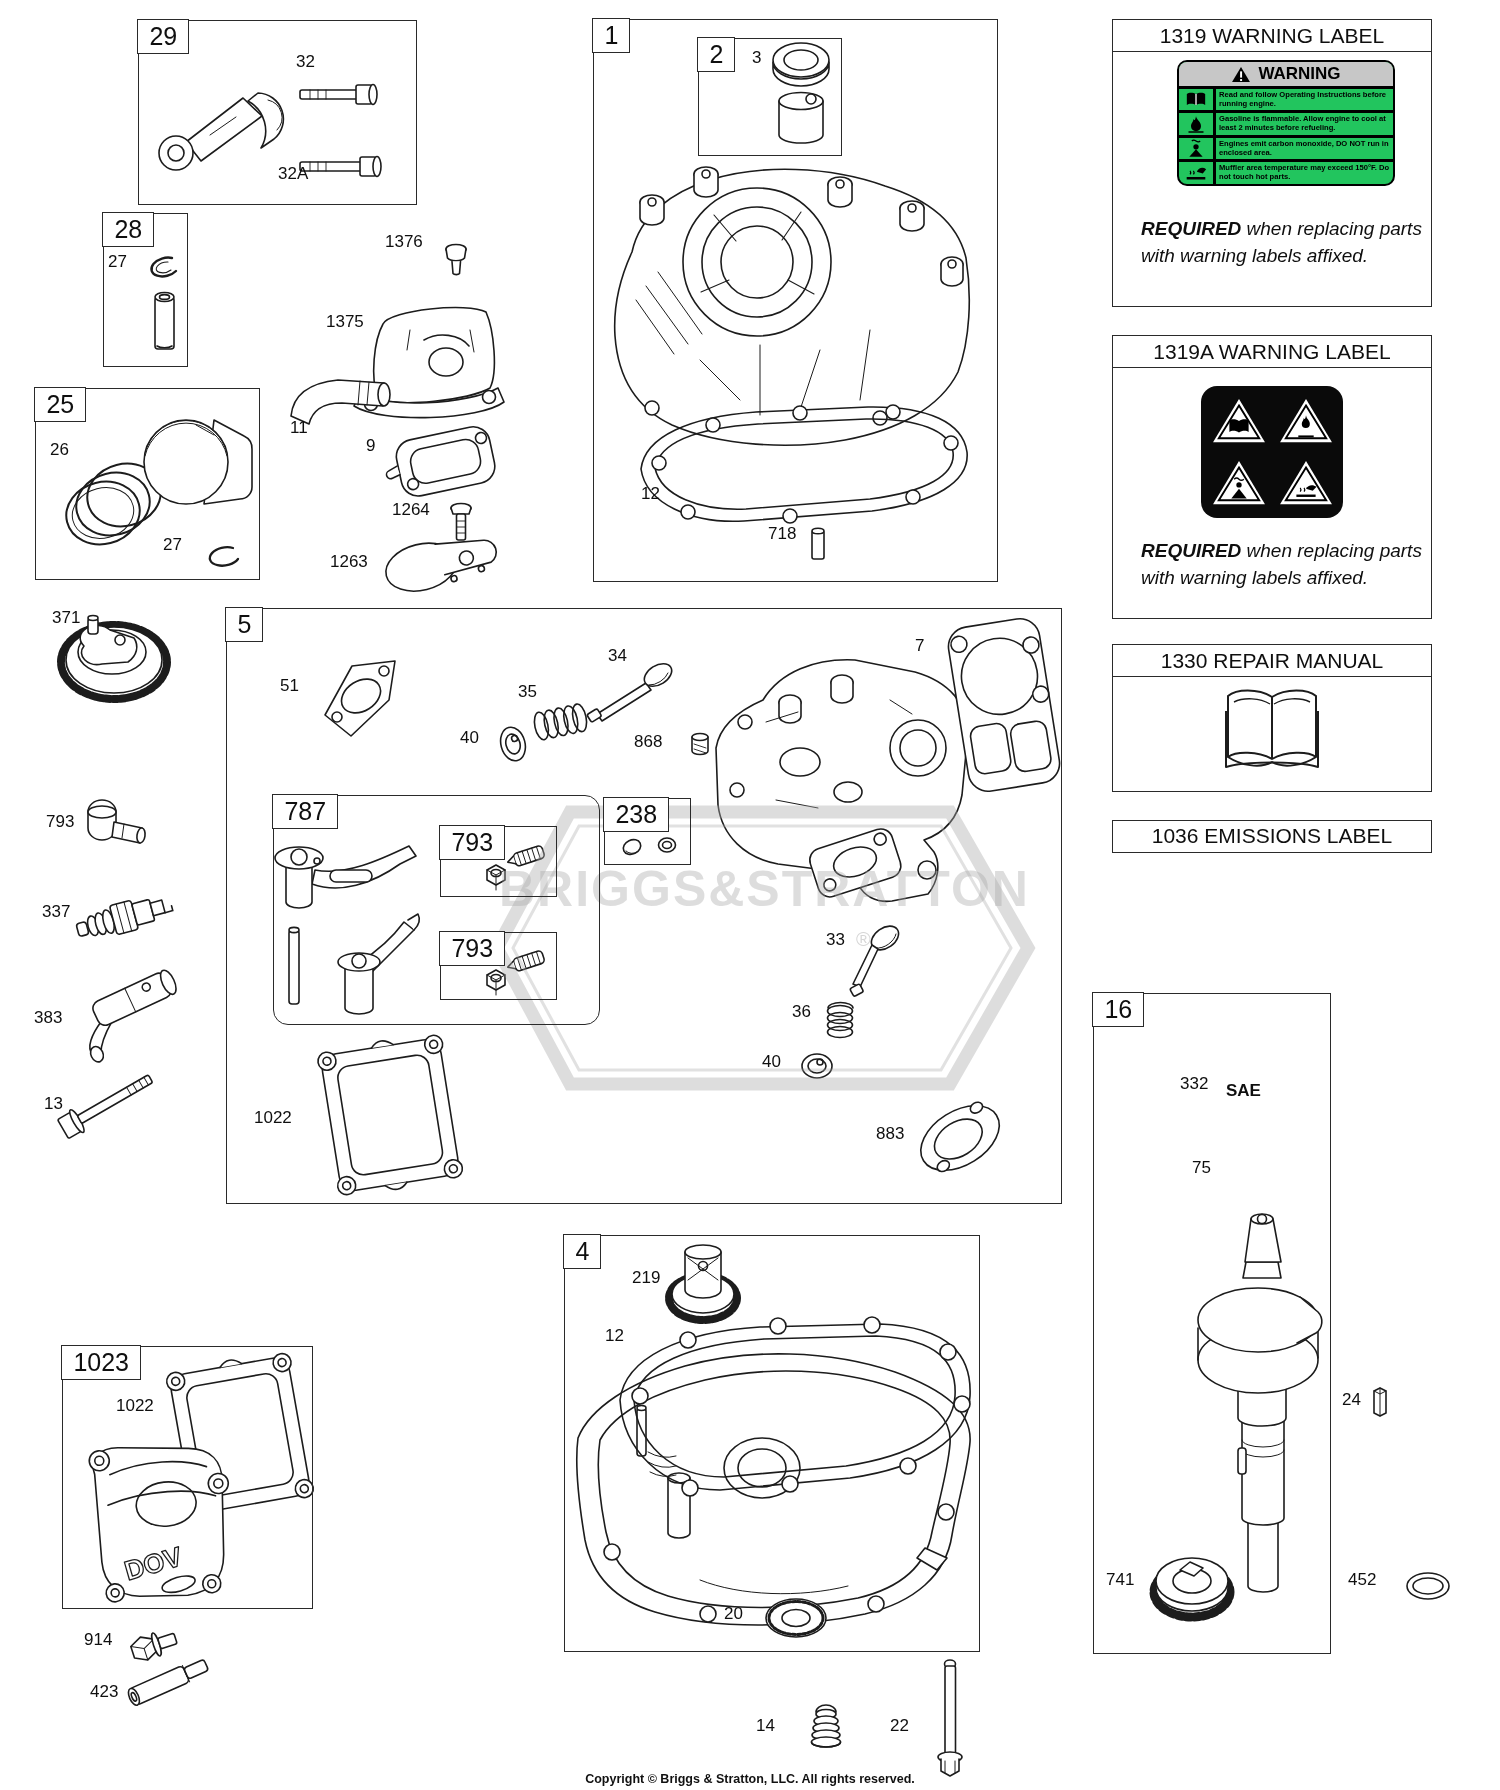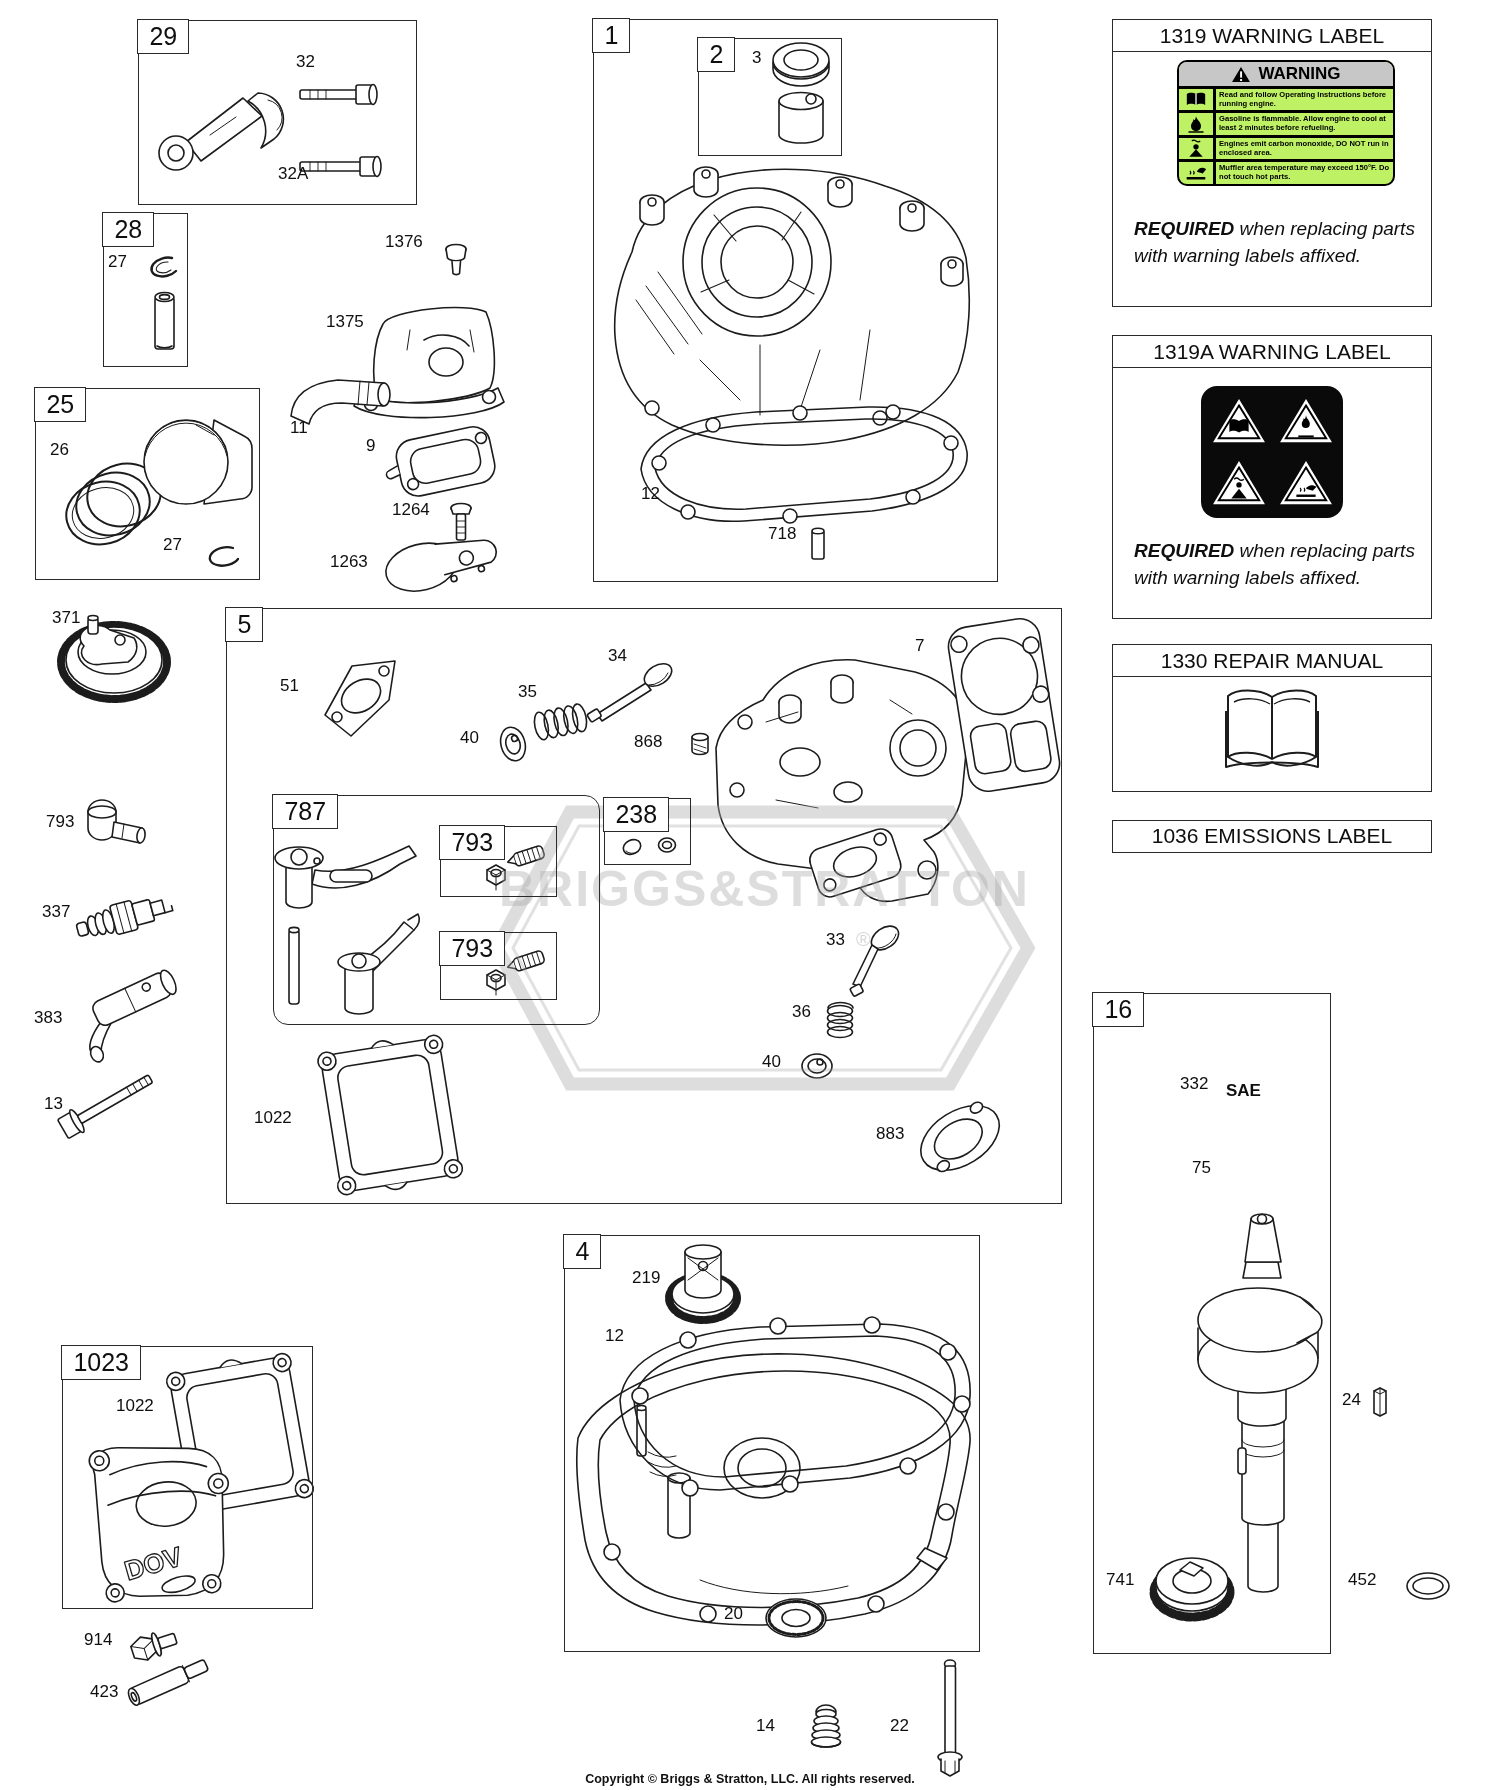--- a/index.html
+++ b/index.html
@@ -12,32 +12,32 @@
   .pbox{position:absolute;border:1.6px solid #2a2a2a;z-index:3;background:transparent;}
   .corner{position:absolute;top:-1.6px;left:-1.6px;border:1.6px solid #2a2a2a;background:#fff;
           padding:2px 11px;font-size:25px;line-height:1.15;color:#0f0f0f;}
   .lbl{position:absolute;font-size:17px;color:#0f0f0f;z-index:4;white-space:nowrap;}
   .lbl.bold{font-weight:bold;}
   .panel{position:absolute;border:1.6px solid #2a2a2a;background:#fff;z-index:5;}
   .panel-title{border-bottom:1.6px solid #2a2a2a;text-align:center;font-size:21px;
                padding:4px 0 3px;color:#0f0f0f;}
   .panel-title.noline{border-bottom:none;padding:3px 0;}
   .sticker{position:absolute;left:64px;top:40px;width:214px;border:2.5px solid #000;
-           border-radius:10px;overflow:hidden;background:#bef264;}
+           border-radius:10px;overflow:hidden;background:#22c55e;}
   .sticker-head{display:flex;align-items:center;justify-content:center;gap:7px;background:#c7c7c7;
                 font-weight:bold;font-size:17px;padding:2px 0;border-bottom:3px solid #000;color:#000;}
   .srow{display:flex;border-bottom:3px solid #000;justify-content:center;}
   .srow:last-child{border-bottom:none;}
   .sicon{width:32px;border-right:3px solid #000;display:flex;align-items:center;
          justify-content:center;padding:1px;}
   .stext{flex:1;font-size:7.6px;font-weight:bold;padding:2px 3px;line-height:1.15;color:#000;}
   .blackcard{position:absolute;left:88px;top:50px;width:142px;height:132px;background:#0a0a0a;
              border-radius:16px;display:grid;grid-template-columns:1fr 1fr;place-items:center;
              padding:4px;box-sizing:border-box;}
-  .required{position:absolute;left:21px;width:296px;font-size:19px;font-style:italic;
+  .required{position:absolute;left:28px;width:296px;font-size:19px;font-style:italic;
             color:#0f0f0f;line-height:1.4;}
   .required b{font-weight:bold;}
   .bookwrap{position:absolute;left:0;right:0;top:40px;display:flex;justify-content:center;}
   .copyright{position:absolute;left:0;top:1772px;width:100%;text-align:center;font-size:12.5px;
              font-weight:bold;color:#111;z-index:4;}
 </style>
 </head>
 <body>
 
 <div class="canvas">

